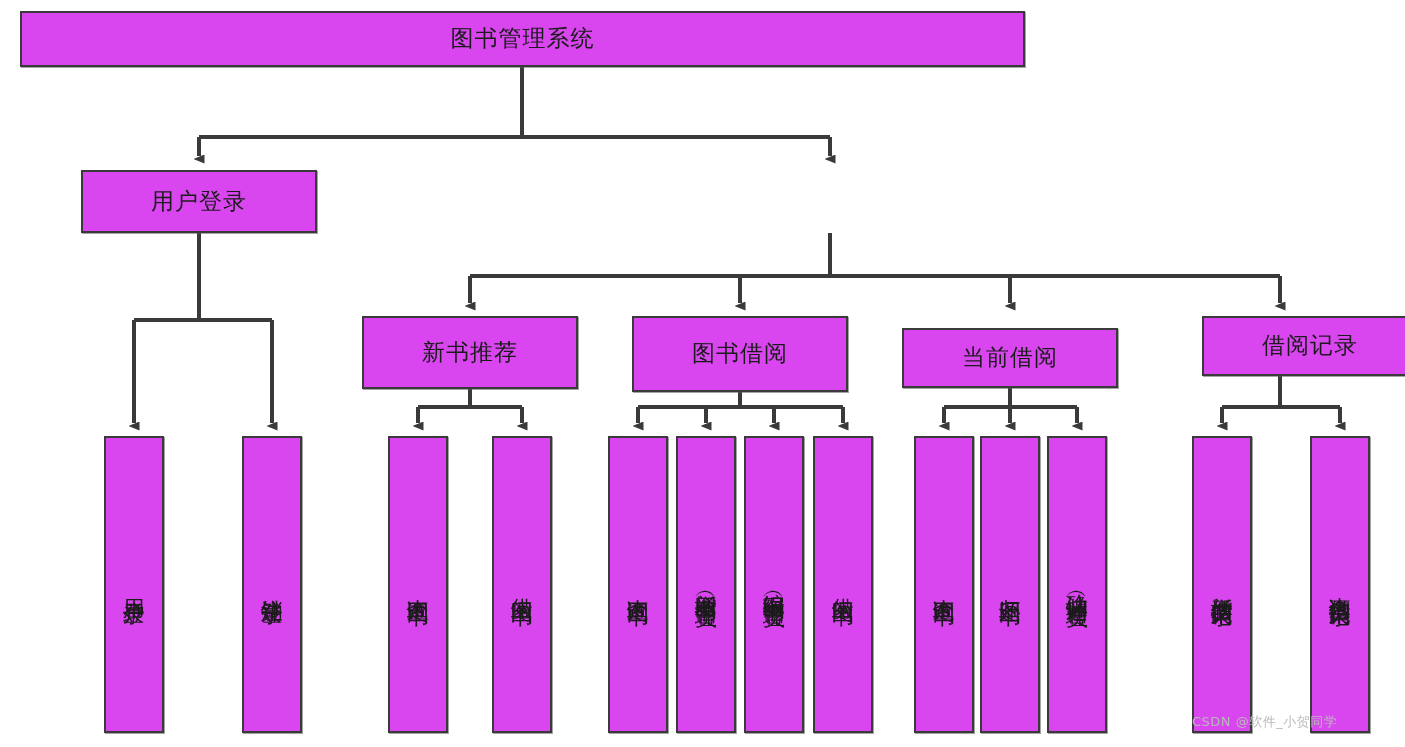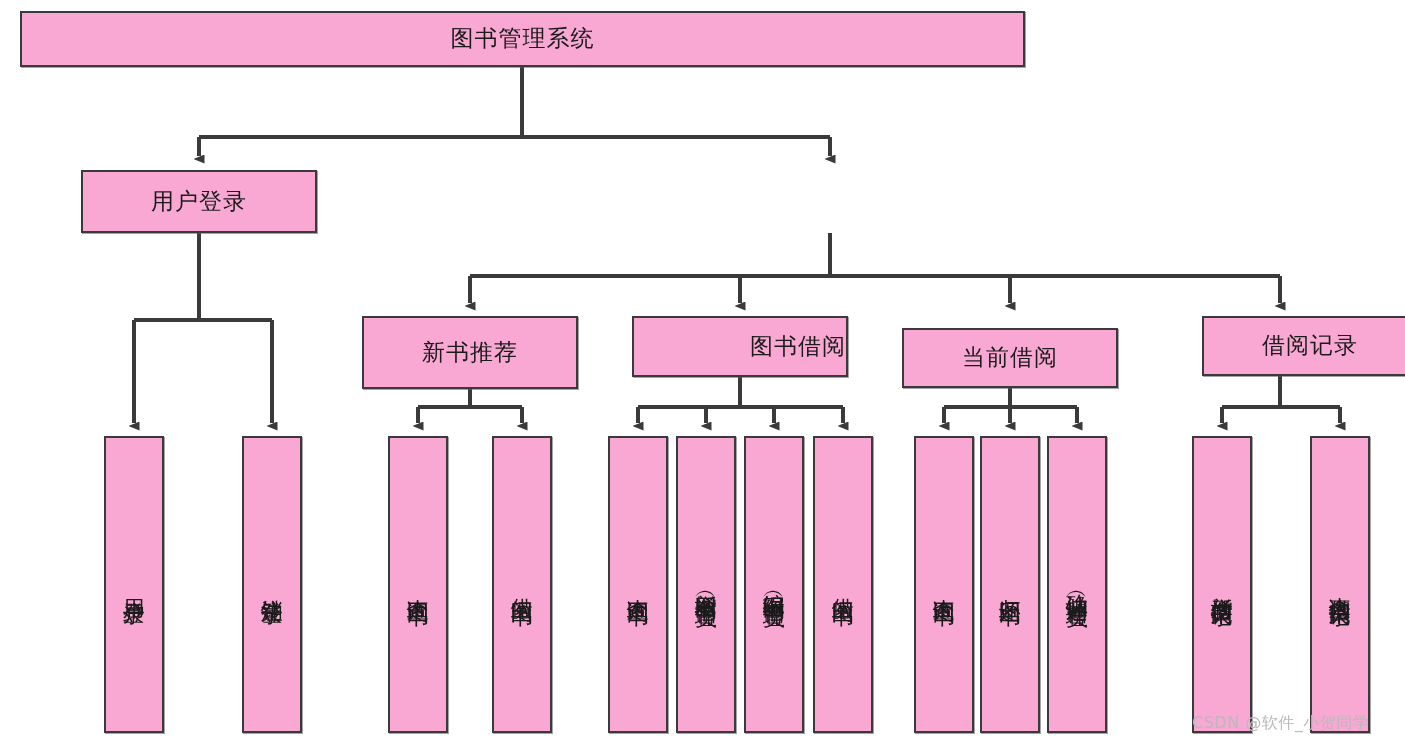--- a/index.html
+++ b/index.html
@@ -21,21 +21,21 @@
     position: absolute;
     left: 0;
     top: 0;
     width: 1405px;
     height: 747px;
     pointer-events: none;
   }
   .node {
     position: absolute;
     box-sizing: border-box;
-    background: #f9a8d4;
+    background: #d946ef;
     border: 2px solid #3a3a3a;
     box-shadow: 1px 1px 0 rgba(90,90,90,0.55);
     display: flex;
     align-items: center;
     justify-content: center;
     text-align: center;
     color: #1b1b1b;
     z-index: 2;
   }
   .node.horiz {
@@ -52,21 +52,21 @@
     padding: 6px 0;
   }
   .node.vert .vtext {
     writing-mode: vertical-rl;
     text-orientation: upright;
     white-space: nowrap;
   }
   .watermark {
     position: absolute;
     color: #b9b9b9;
-    font-size: 16px;
+    font-size: 13px;
     letter-spacing: 0.5px;
     z-index: 3;
     white-space: nowrap;
     user-select: none;
   }
 </style>
 </head>
 <body>
 
 <div id="canvas">
@@ -130,21 +130,21 @@
 
   <div class="node horiz" style="left:81px; top:170px; width:236px; height:63px;">
     <span>用户登录</span>
   </div>
 
 
   <div class="node horiz" style="left:362px; top:316px; width:216px; height:73px;">
     <span>新书推荐</span>
   </div>
 
-  <div class="node horiz" style="left:632px; top:316px; width:216px; height:61px;justify-content:flex-end;">
+  <div class="node horiz" style="left:632px; top:316px; width:216px; height:76px;">
     <span>图书借阅</span>
   </div>
 
   <div class="node horiz" style="left:902px; top:316px; width:216px; height:60px;margin-top:12px;">
     <span>当前借阅</span>
   </div>
 
   <div class="node horiz" style="left:1202px; top:316px; width:216px; height:60px;align-items:center;">
     <span>借阅记录</span>
   </div>

